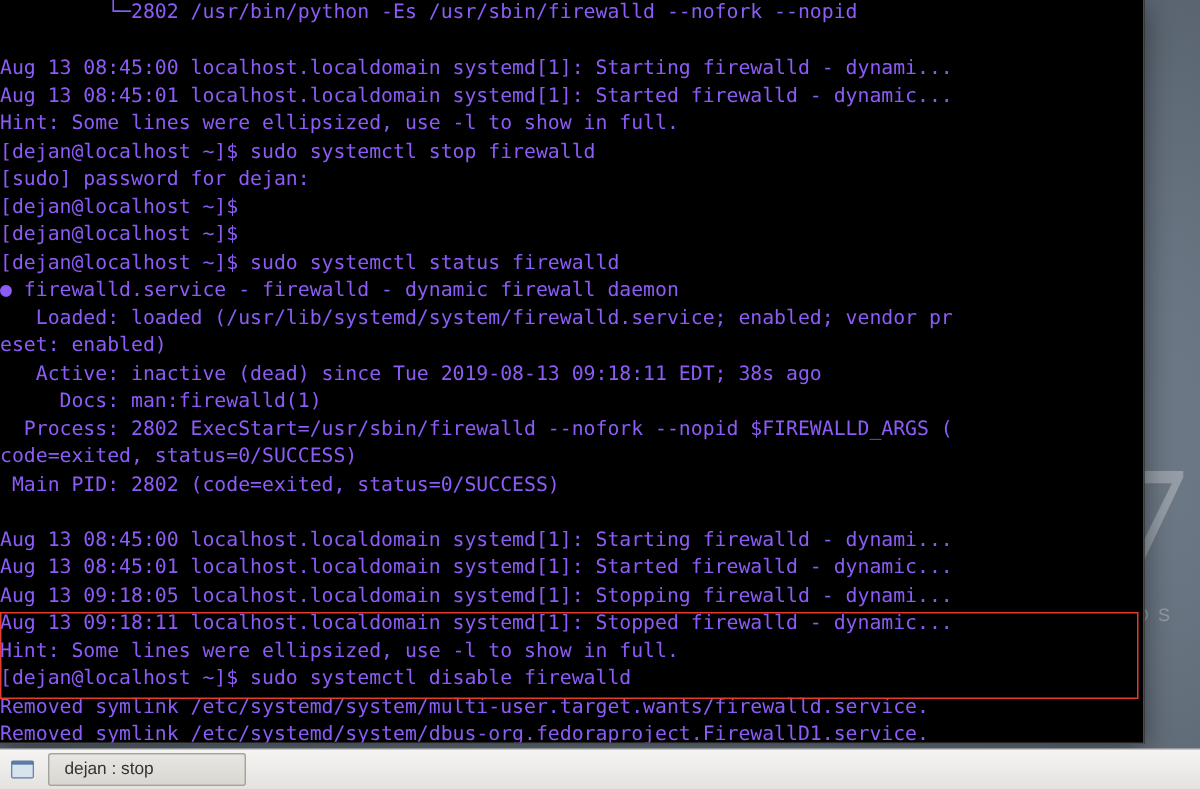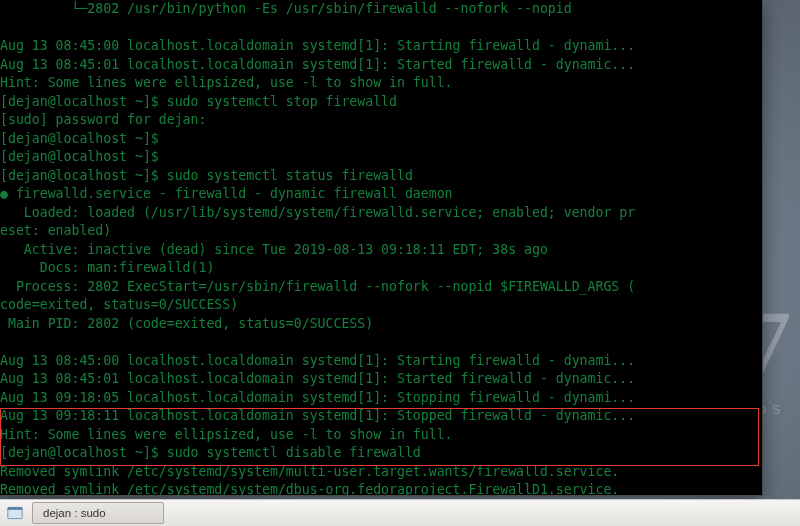--- a/index.html
+++ b/index.html
@@ -45,21 +45,21 @@
     height: 495px;
     background: #000000;
     box-shadow: 0 4px 18px rgba(0,0,0,0.45);
     border-right: 1px solid #4a4a4a;
     border-bottom: 1px solid #4a4a4a;
   }
   .terminal-content {
     position: absolute;
     left: 0; top: 0; right: 0; bottom: 0;
     padding: 0 2px 0 0;
-    color: #15803d;
+    color: #8b5cf6;
     font-family: "DejaVu Sans Mono", "Liberation Mono", Menlo, Consolas, monospace;
     font-size: 13.2px;
     line-height: 18.5px;
     white-space: pre;
     overflow: hidden;
   }
   .line {
     height: 18.5px;
     display: block;
   }
@@ -127,17 +127,17 @@
   </div>
 
   <div class="taskbar">
     <div class="taskbar-icon">
       <svg viewBox="0 0 20 16">
         <rect x="1" y="1" width="18" height="14" rx="1" fill="#d6e4f0" stroke="#5a7ba3" stroke-width="1"></rect>
         <rect x="1" y="1" width="18" height="3" fill="#5a7ba3"></rect>
       </svg>
     </div>
     <div class="task-button active">
-      <span>dejan : sudo</span>
+      <span>dejan : stop</span>
     </div>
   </div>
 
 </div>
 
 </body></html>

